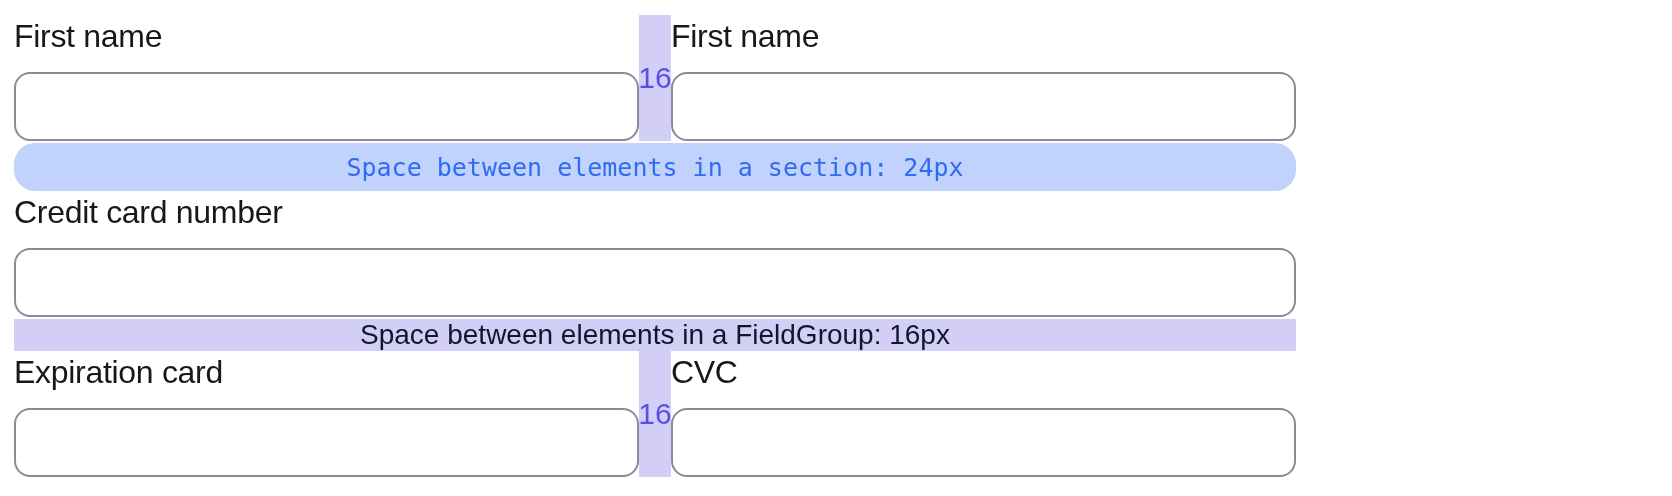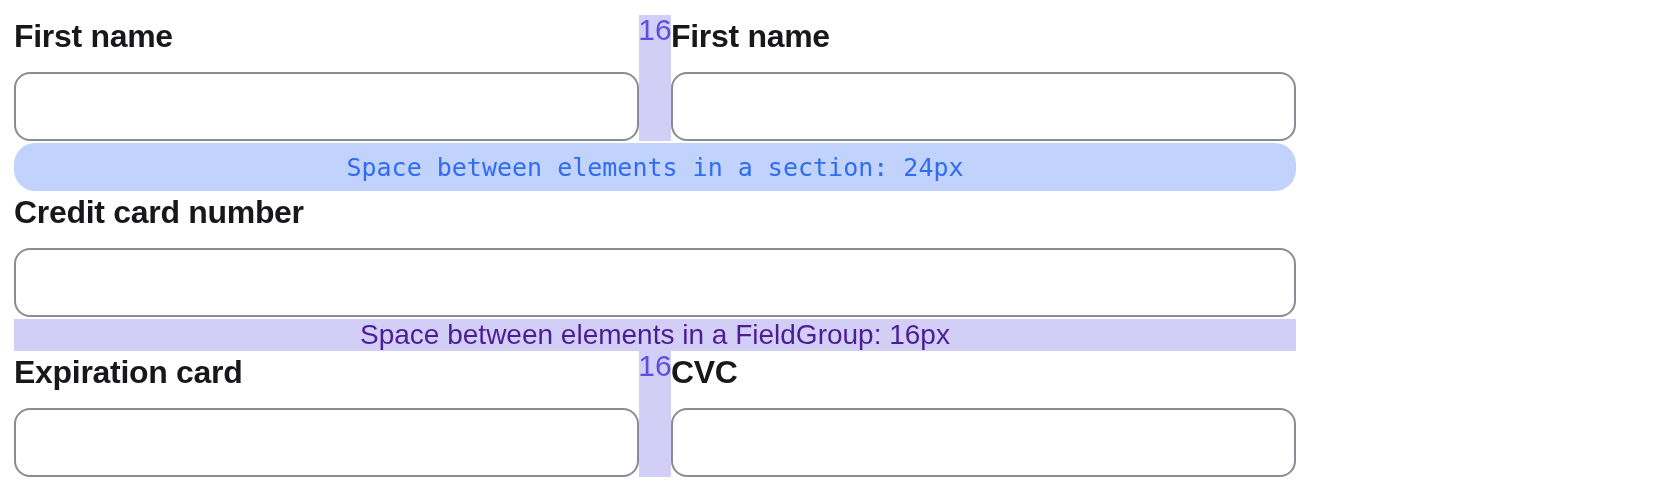--- a/index.html
+++ b/index.html
@@ -18,21 +18,21 @@
     box-sizing: border-box;
   }
   .two-col {
     display: grid;
     grid-template-columns: 1fr 32px 1fr;
   }
   .field { min-width: 0; }
   .label {
     font-size: 32px;
     line-height: 42px;
-    font-weight: 700;
+    font-weight: 400;
     color: #18181b;
     letter-spacing: -0.3px;
     margin: 0 0 15px 0;
     white-space: nowrap;
   }
   .input {
     display: block;
     width: 100%;
     height: 69px;
     box-sizing: border-box;
@@ -41,21 +41,21 @@
     background: #ffffff;
     outline: none;
     padding: 0 20px;
     font-size: 30px;
     font-family: "Liberation Sans", sans-serif;
     color: #18181b;
   }
   .gap-col {
     background: #d3cef5;
     display: flex;
-    align-items: flex-start;
+    align-items: center;
     justify-content: center;
     overflow: visible;
   }
   .gap-num {
     font-size: 30px;
     line-height: 30px;
     color: #5b4fdf;
     white-space: nowrap;
   }
   .band {
@@ -71,21 +71,21 @@
     height: 48px;
     background: #c1d3fc;
     color: #2f6cf1;
     font-family: "DejaVu Sans Mono", monospace;
     font-size: 25px;
     border-radius: 21px;
   }
   .band-group {
     height: 32px;
     background: #d3cef5;
-    color: #4c1d95;
+    color: #0f172a;
     font-family: "Liberation Sans", sans-serif;
     font-size: 28px;
   }
 </style>
 </head>
 <body>
 
 <div class="page">
   <div class="content">
 

